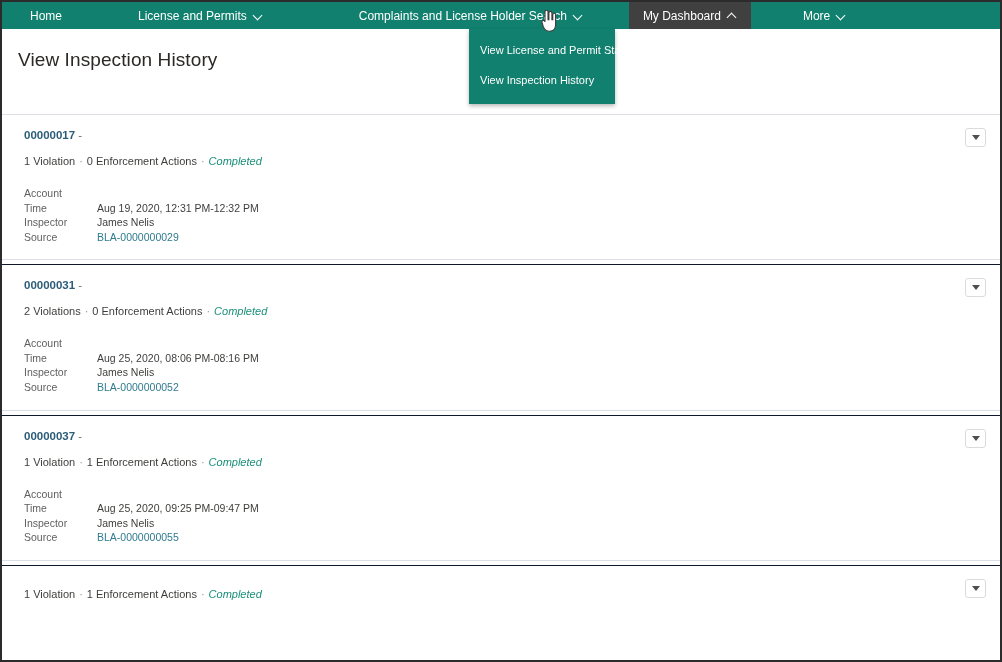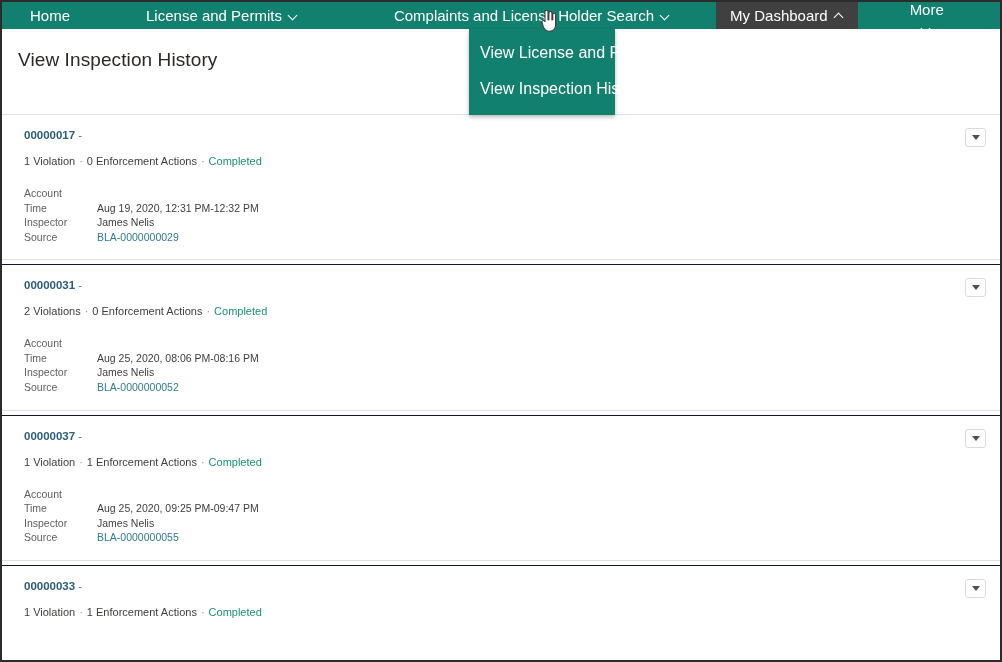--- a/index.html
+++ b/index.html
@@ -31,21 +31,21 @@
     z-index: 20;
   }
 
   .nav-item {
     display: flex;
     align-items: center;
     gap: 7px;
     height: 27px;
     padding: 0 14px;
     color: #ffffff;
-    font-size: 15px;
+    font-size: 12px;
     white-space: nowrap;
     cursor: pointer;
     user-select: none;
   }
   .nav-item.active { background: #404040; }
 
   .nav-item .label { line-height: 1; }
 
   .caret {
     display: inline-block;
@@ -65,37 +65,37 @@
   }
   .caret.up::after {
     top: 3px;
     transform: rotate(-135deg);
   }
 
   #nav-home       { margin-left: 14px; }
   #nav-license    { margin-left: 48px; }
   #nav-complaints { margin-left: 68px; }
   #nav-dashboard  { margin-left: 32px; }
-  #nav-more       { margin-left: 38px; flex-direction: column; }
+  #nav-more       { margin-left: 38px; }
 
   
   #dropdown {
     position: absolute;
     top: 27px;
     left: 467px;
     width: 146px;
     background: #11806e;
     box-shadow: 0 2px 4px rgba(0,0,0,.28);
     z-index: 30;
     padding: 6px 0 9px 0;
   }
   .menu-item {
     display: block;
     color: #ffffff;
-    font-size: 16px;
+    font-size: 11px;
     padding: 9px 10px 9px 11px;
     white-space: nowrap;
     cursor: pointer;
     line-height: 1.1;
   }
 
   
   #cursor {
     position: absolute;
     left: 538px;
@@ -156,21 +156,21 @@
     margin-left: 3px;
   }
 
   .card-meta {
     margin-top: 12px;
     font-size: 11px;
     color: #3e3e3c;
     line-height: 1.2;
   }
   .meta-sep { color: #9a9a9a; margin: 0 4px; }
-  .meta-status { color: #1a8f7a; }
+  .meta-status { color: #1a8f7a; font-style: italic; }
 
   .detail-table {
     margin-top: 19px;
     border-collapse: collapse;
   }
   .detail-table td {
     font-size: 10.5px;
     color: #5a5a5a;
     padding: 0 0 1.5px 0;
     line-height: 1.24;
@@ -349,23 +349,20 @@
           <td class="v"><a>BLA-0000000055</a></td>
         </tr>
       </tbody>
         </table>
       <div class="card-menu-btn">
         <span class="tri"></span>
       </div>
     </article>
 
     <article class="card">
-      <div>
-        <span class="card-title">00000033</span><span class="card-title-suffix">-</span>
-      </div>
       <div class="card-meta">
         <span>1 Violation</span><span class="meta-sep">·</span><span>1 Enforcement Actions</span><span class="meta-sep">·</span><span class="meta-status">Completed</span>
       </div>
 
       <div class="card-menu-btn">
         <span class="tri"></span>
       </div>
     </article>
 
   </section>

